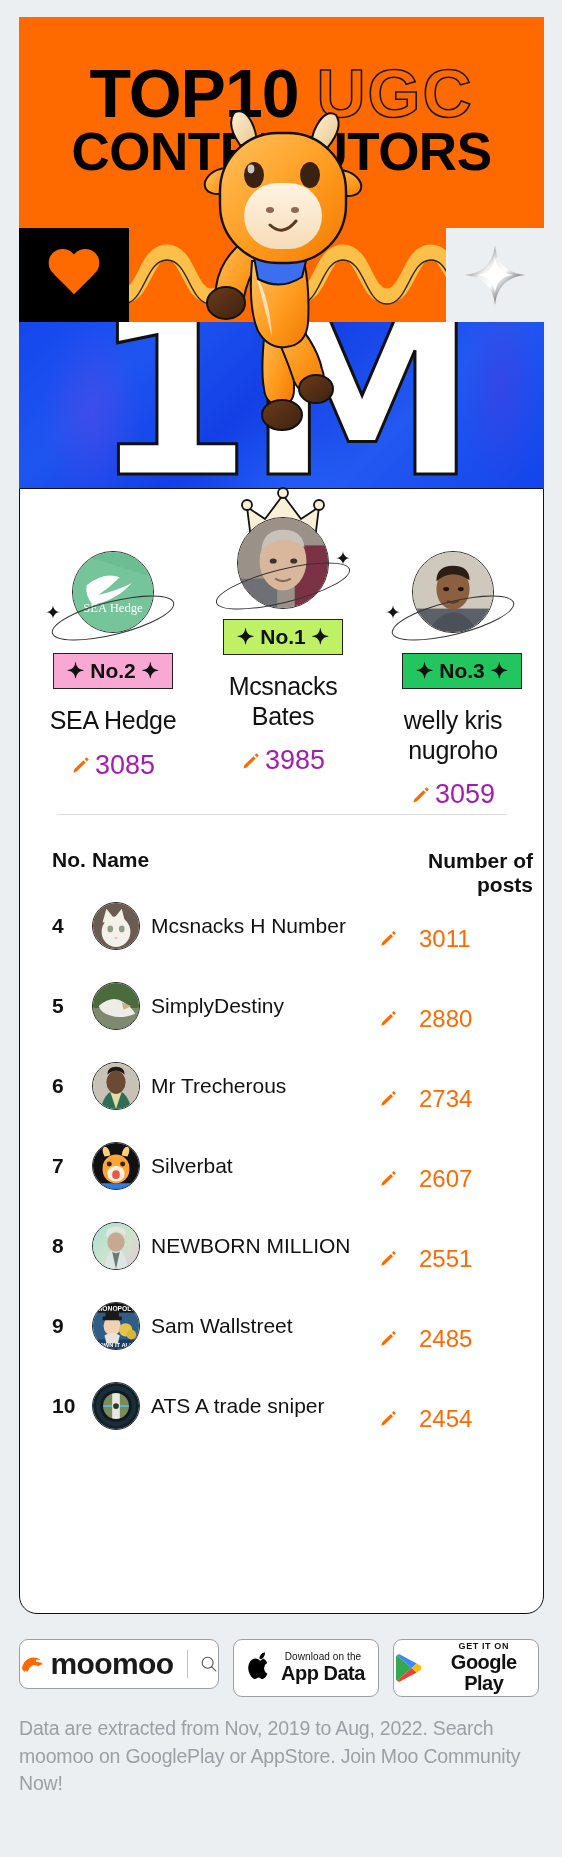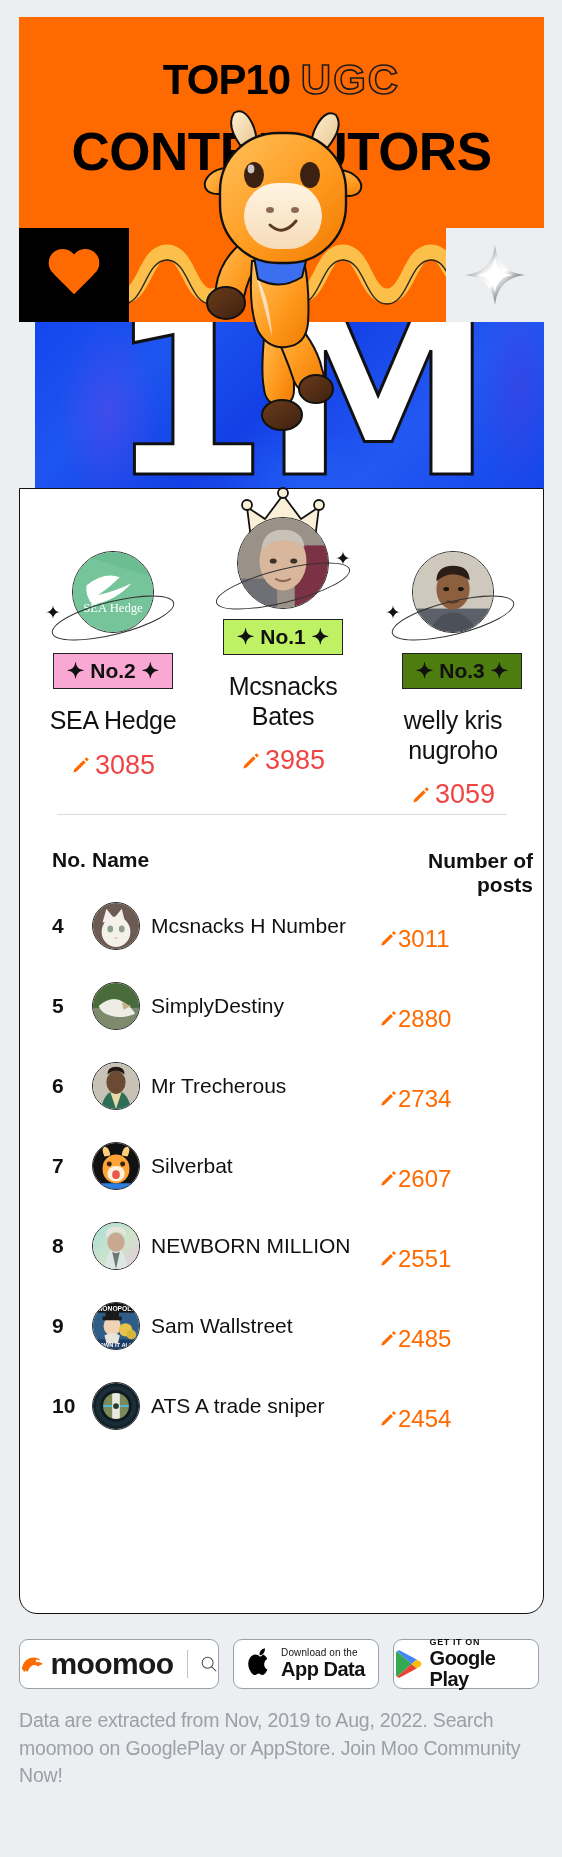--- a/index.html
+++ b/index.html
@@ -21,21 +21,21 @@
   
   .hero { position: relative; width: 525px; height: 471px; overflow: hidden; }
 
   .hero-title {
     position: absolute; left: 0; top: 0; width: 525px; height: 211px;
     background: #FF6A00;
   }
   .hero-title .line1 {
     position: absolute; left: 0; top: 42px; width: 525px;
     text-align: center; white-space: nowrap;
-    font-size: 42px; font-weight: 700; letter-spacing: -1px; line-height: 1;
+    font-size: 68px; font-weight: 700; letter-spacing: -1px; line-height: 1;
   }
   .hero-title .line2 {
     position: absolute; left: 0; top: 108px; width: 525px;
     text-align: center; white-space: nowrap;
     font-size: 53px; font-weight: 700; letter-spacing: -0.5px; line-height: 1;
     color: #000;
   }
   .solid-word { color: #000; }
   .outline-word {
     color: transparent;
@@ -59,21 +59,21 @@
   .heart::after  { left: 0;    transform: rotate(45deg);  transform-origin: 100% 100%; }
 
   .strip-wave { flex: 1; height: 94px; background: #FF6A00; position: relative; overflow: hidden; }
   .strip-wave svg { position: absolute; left: -6px; top: 8px; }
 
   .strip-white { width: 98px; height: 94px; background: #eceff1;
                  display: flex; align-items: center; justify-content: center; }
 
   
   .blue-band {
-    position: absolute; left: 16px; top: 305px; width: 525px; height: 166px;
+    position: absolute; left: 0; top: 305px; width: 525px; height: 166px;
     background: linear-gradient(135deg, #1446EE 0%, #1E55F0 22%, #1340E6 45%, #2358F2 70%, #1344EA 100%);
     overflow: hidden;
   }
   .blue-band .swirl {
     position: absolute; inset: 0;
     background:
       radial-gradient(ellipse 70px 130px at 14% 55%, rgba(90,70,230,.55), transparent 70%),
       radial-gradient(ellipse 55px 150px at 92% 40%, rgba(70,60,220,.5), transparent 70%),
       radial-gradient(ellipse 110px 80px at 50% 95%, rgba(40,110,250,.35), transparent 70%);
   }
@@ -118,64 +118,64 @@
   .crown { position: absolute; left: 50%; top: -26px; transform: translateX(-50%); }
 
   .badge {
     display: inline-block; margin-top: 2px;
     padding: 5px 13px; border: 1.5px solid #222;
     font-size: 21px; font-weight: 700; color: #111; white-space: nowrap;
     position: relative; z-index: 3;
   }
   .badge.b1 { background: #bef264; }
   .badge.b2 { background: #f9a8d4; }
-  .badge.b3 { background: #4d7c0f; margin-left: 18px; }
+  .badge.b3 { background: #22c55e; margin-left: 18px; }
 
   .p-name {
     margin-top: 17px; font-size: 25px; line-height: 1.18; color: #111;
     font-weight: 400; letter-spacing: -0.3px;
   }
   .p-score {
-    margin-top: 14px; font-size: 27px; color: #ef4444; font-weight: 400;
+    margin-top: 14px; font-size: 27px; color: #a21caf; font-weight: 400;
     display: flex; align-items: center; justify-content: center; gap: 4px;
   }
 
   
   .divider { position: absolute; left: 37px; top: 325px; width: 450px; height: 1px; background: #dcdcdc; }
 
   
   .tbl { position: absolute; left: 0; top: 345px; width: 525px; }
   .thead, .trow { display: flex; align-items: center; }
   .thead { height: 52px; font-weight: 700; font-size: 21px; color: #111; }
   .trow  { height: 80px; }
   .c-no   { width: 72px; padding-left: 32px; font-size: 21px; font-weight: 700; color: #111; }
   .c-name { flex: 1; display: flex; align-items: center; gap: 11px;
             font-size: 21px; color: #111; line-height: 1.12; }
   .thead .c-name { padding-left: 0; }
   .c-posts{ width: 178px; font-size: 21px; color: #111; padding-right: 12px; margin-top: 25px; }
   .thead .c-posts { text-align: right; font-weight: 700; }
-  .trow .c-posts { color: #FF6A00; font-size: 24px; display: flex; align-items: center; gap: 0; padding-left: 12px; }
+  .trow .c-posts { color: #FF6A00; font-size: 24px; display: flex; align-items: center; gap: 21px; padding-left: 12px; }
 
   .r-av { width: 48px; height: 48px; border-radius: 50%; overflow: hidden; flex: none;
           border: 1px solid #2b2b2b; }
 
   
   .pencil { display: inline-block; flex: none; }
 
   
   .footer { position: absolute; left: 0; top: 1622px; width: 525px; }
   .store-row { display: flex; gap: 14px; align-items: stretch; }
   .btn-box {
     border: 1.3px solid #9aa0a6; border-radius: 9px; background: #fff;
     display: flex; align-items: center; justify-content: center;
   }
   .btn-moomoo { width: 200px; height: 50px; gap: 0px; }
   .moomoo-word { font-size: 30px; font-weight: 700; color: #1a1a1a; letter-spacing: -0.6px; margin-left: 5px; }
   .mm-sep { width: 1px; height: 28px; background: #c3c3c3; margin: 0 13px; }
-  .btn-store { width: 146px; height: 50px; gap: 8px; }
+  .btn-store { width: 146px; height: 58px; gap: 8px; text-align: center; }
   .store-txt { display: flex; flex-direction: column; justify-content: center; line-height: 1.05; }
   .store-small { font-size: 10px; color: #111; letter-spacing: .1px; }
   .store-big { font-size: 20px; font-weight: 700; color: #111; letter-spacing: -0.5px; }
   .gp-small { font-size: 9px; color: #111; letter-spacing: .6px; font-weight: 600; }
 
   .disclaimer {
     margin-top: 18px; font-size: 19.5px; line-height: 1.42; color: #9aa0a6;
     letter-spacing: -0.2px; max-width: 520px;
   }
 </style>

